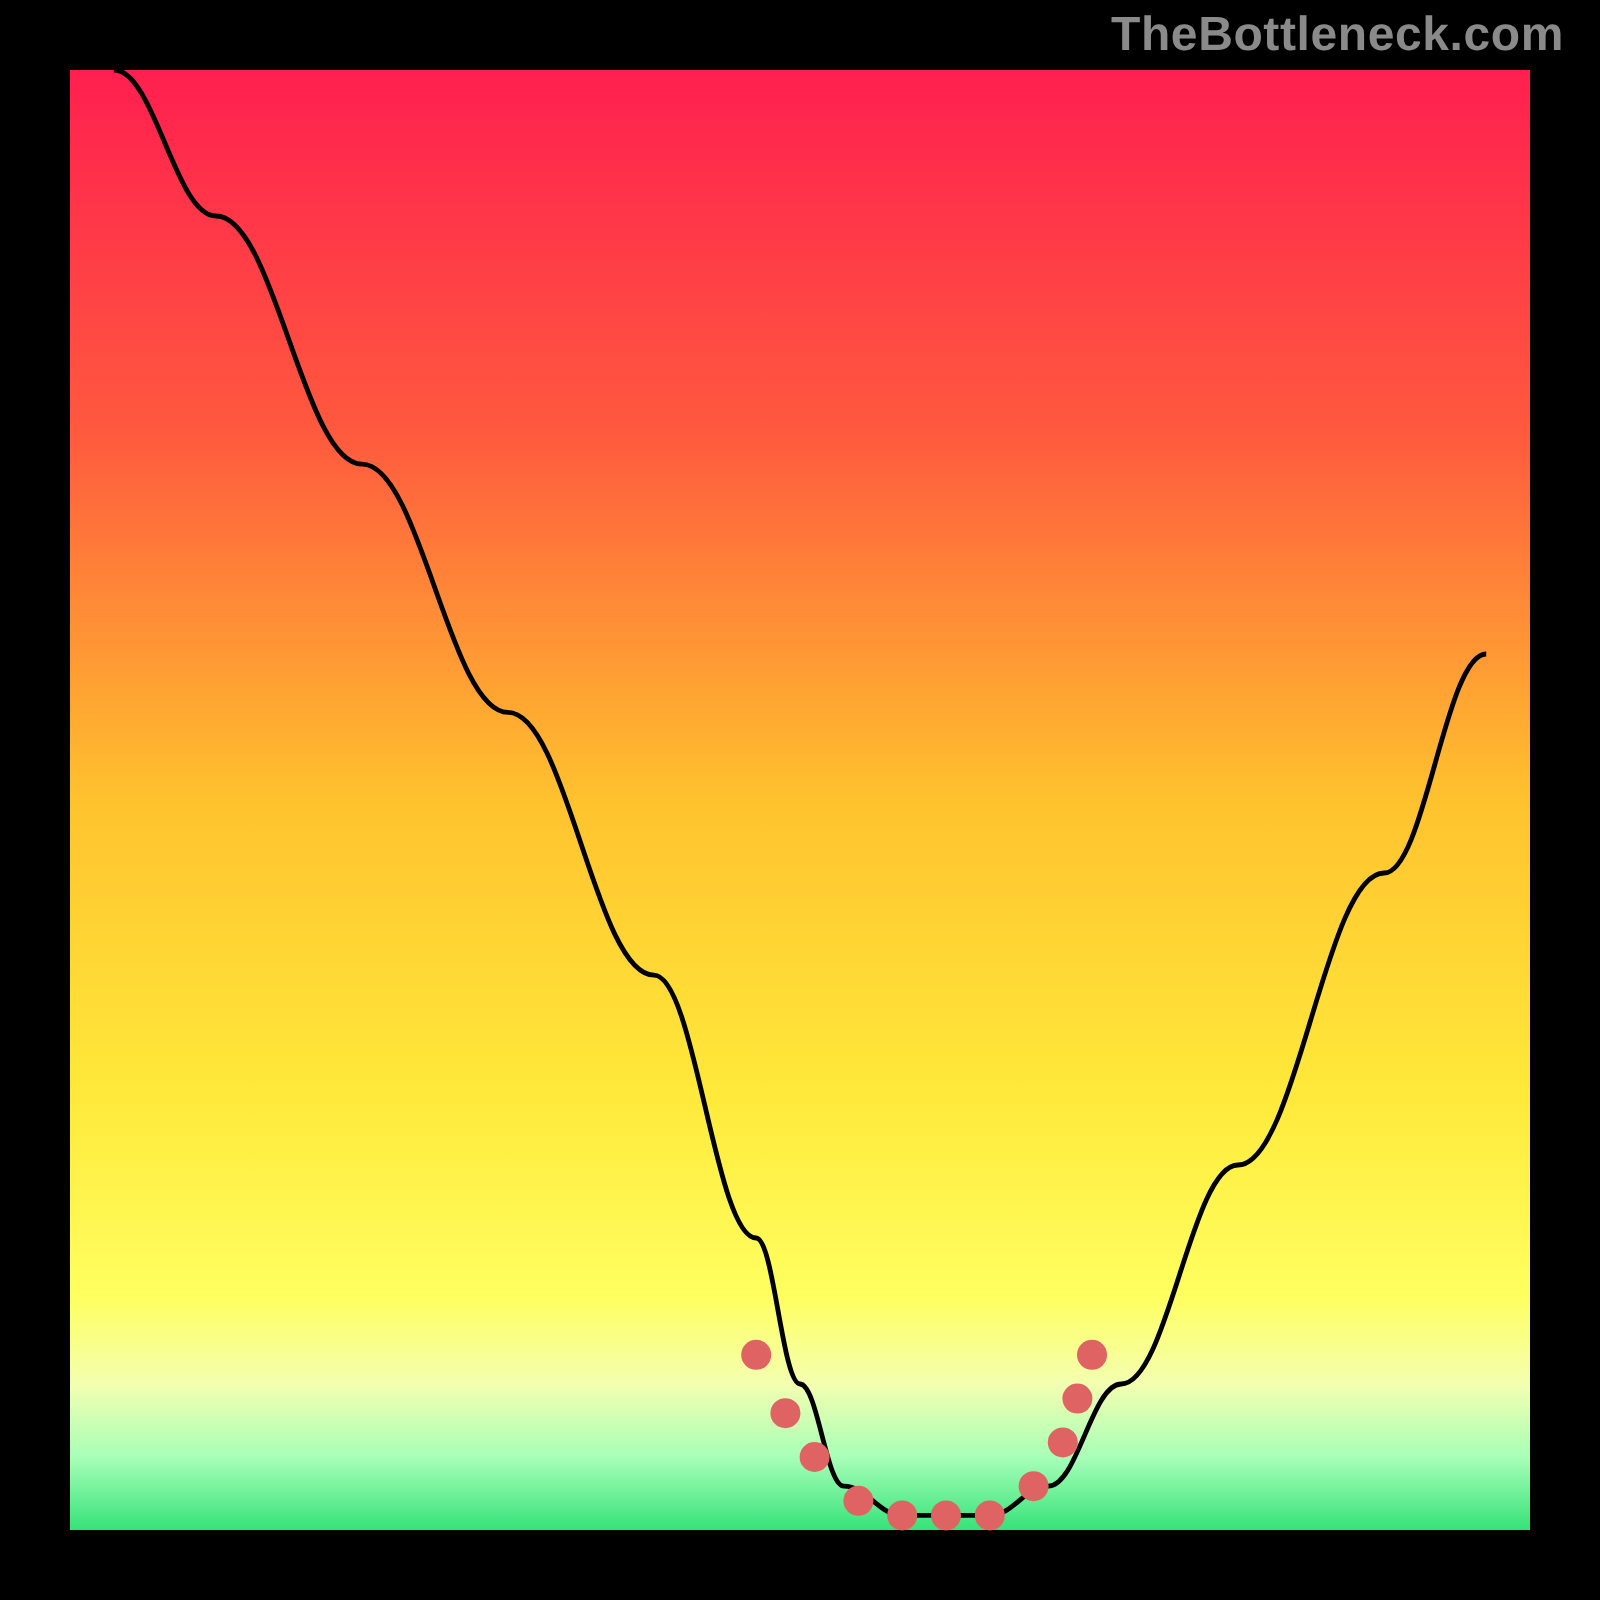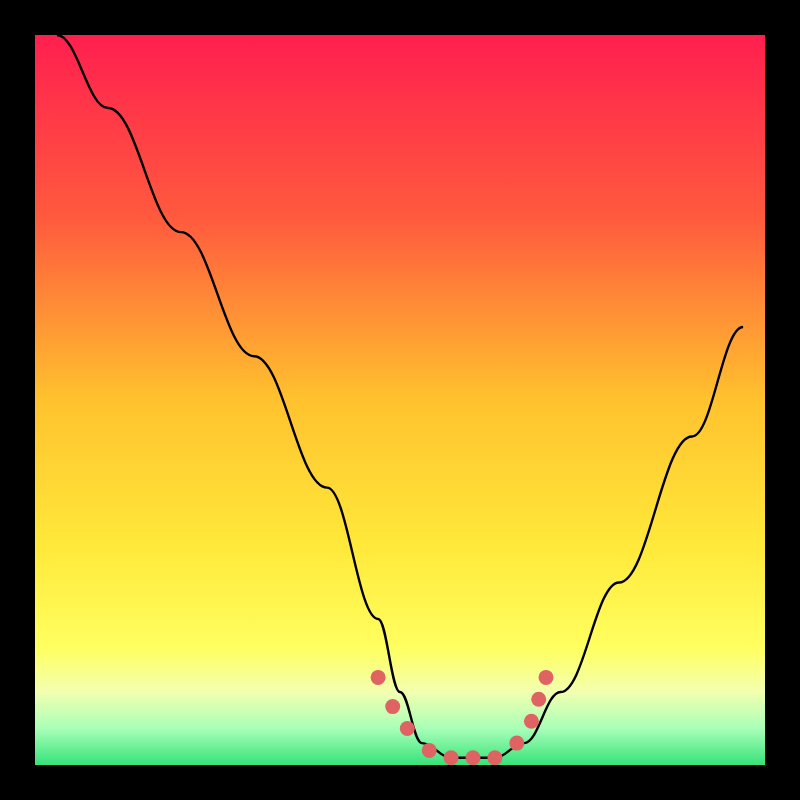--- a/index.html
+++ b/index.html
@@ -54,13 +54,14 @@
         <circle cx="429.20000000000005" cy="750.4" r="7.5" fill="#e06363"></circle>
         <circle cx="451.09999999999997" cy="757.7" r="7.5" fill="#e06363"></circle>
         <circle cx="473" cy="757.7" r="7.5" fill="#e06363"></circle>
         <circle cx="494.9" cy="757.7" r="7.5" fill="#e06363"></circle>
         <circle cx="516.8" cy="743.1" r="7.5" fill="#e06363"></circle>
         <circle cx="531.4000000000001" cy="721.2" r="7.5" fill="#e06363"></circle>
         <circle cx="538.7" cy="699.3" r="7.5" fill="#e06363"></circle>
         <circle cx="546" cy="677.4" r="7.5" fill="#e06363"></circle>
       </g>
   </svg>
+  <div class="watermark">TheBottleneck.com</div>
 </div>
 
 </body></html>

